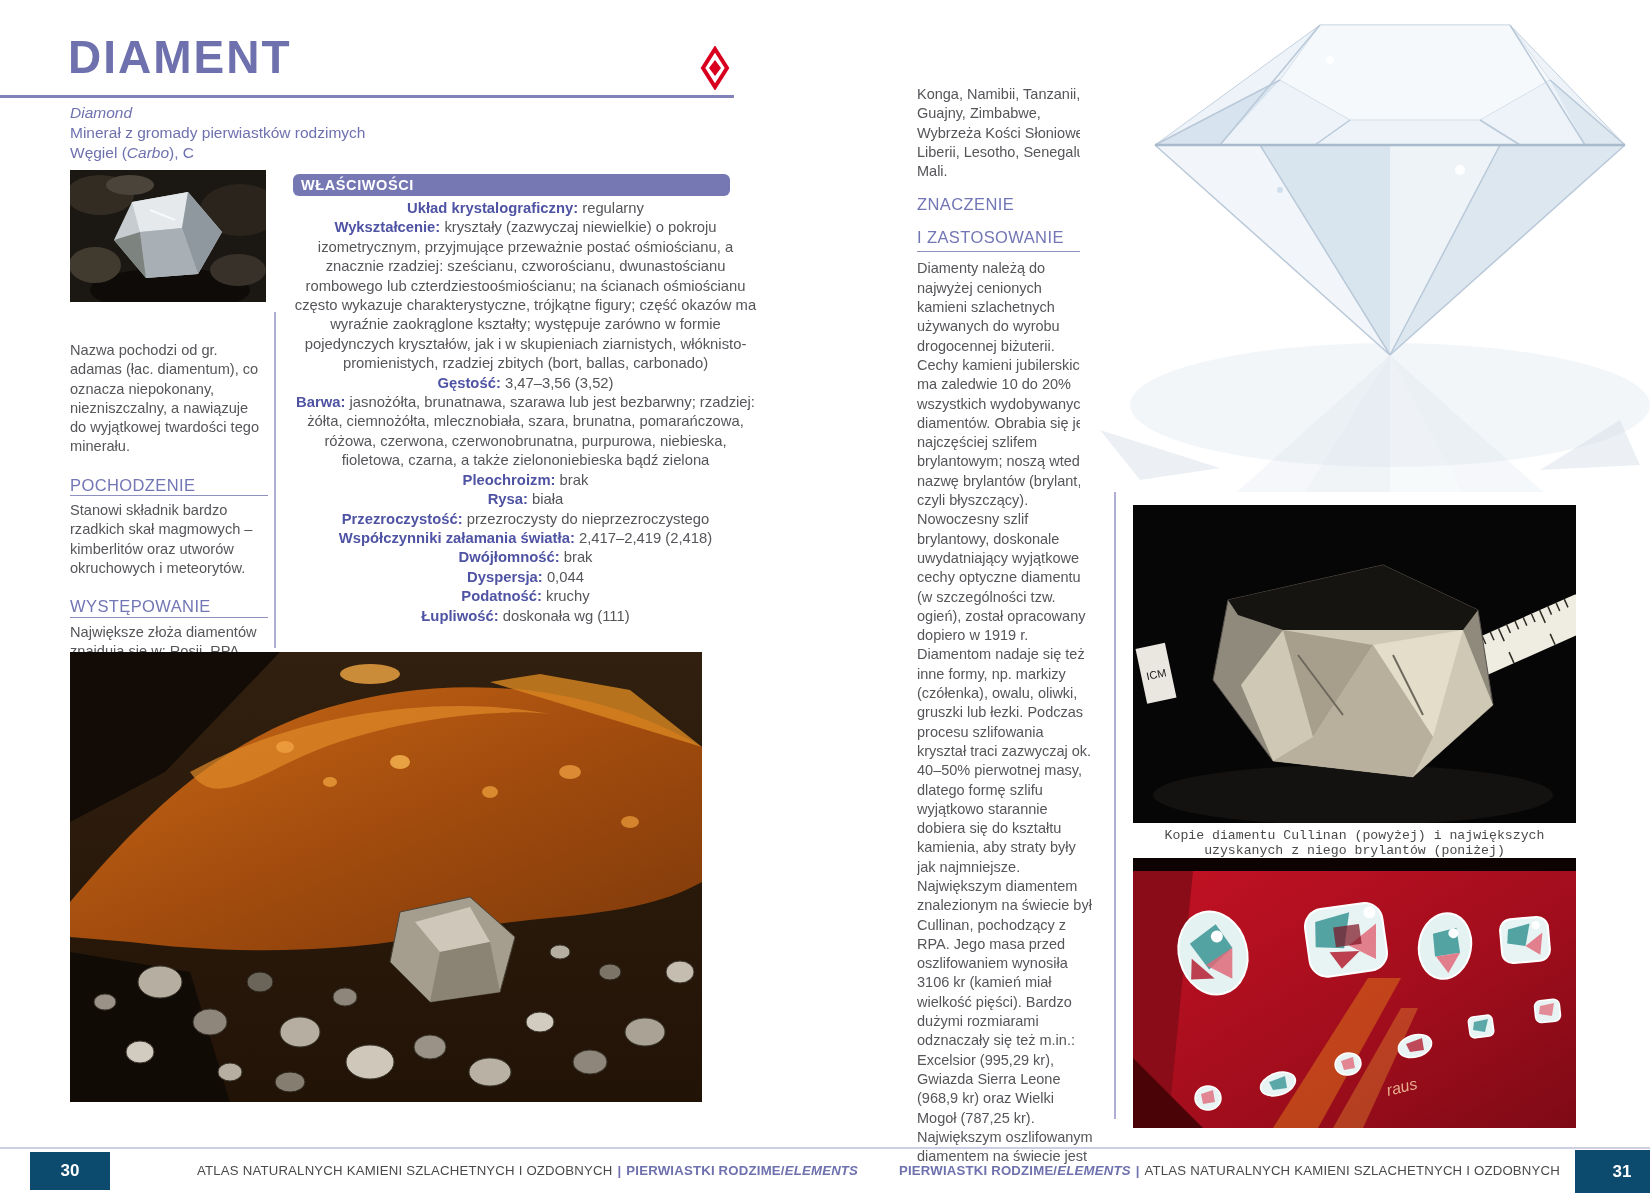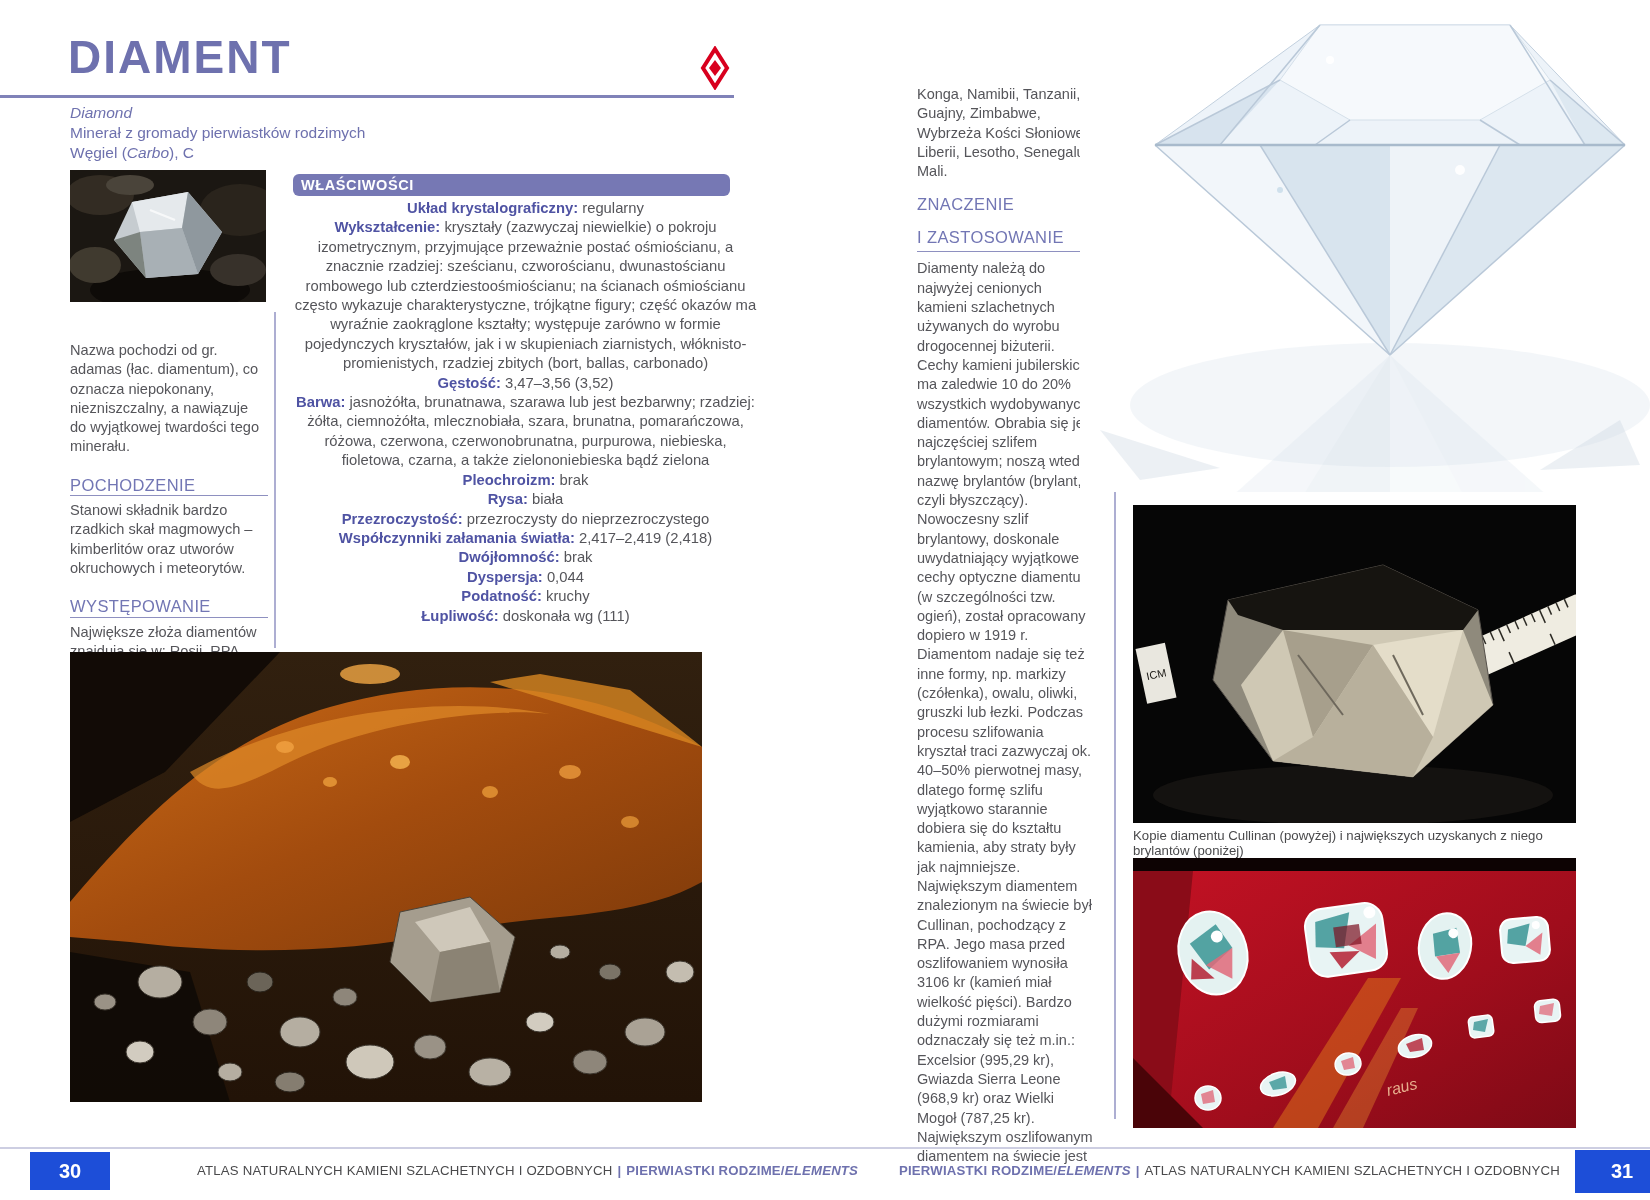--- a/index.html
+++ b/index.html
@@ -32,24 +32,24 @@
   .props-bar{left:293px;top:174px;width:429px;height:22px;background:#7678b4;color:#fff;
              font-size:14.5px;font-weight:bold;letter-spacing:.6px;line-height:22px;padding-left:8px;border-radius:6px;}
   .props{left:293px;top:199px;width:465px;height:450px;font-size:14.8px;line-height:19.4px;overflow:hidden;text-align:center;}
   .prop-name{color:#4f53a3;font-weight:bold;}
   
   .rightcol{left:917px;top:85px;width:178px;font-size:14.5px;line-height:19.3px;}
   .rightcol p{margin:0;}
   .r-head{color:#7276b4;font-size:16.5px;letter-spacing:.4px;line-height:20px;margin:13px 0 0 0;}
   .r-head-u{border-bottom:1.5px solid #8e90c0;padding-bottom:4px;margin-bottom:7px;}
   .r-body{height:906px;overflow:hidden;}
-  .caption{left:1133px;top:828px;width:443px;font-size:13.2px;color:#4a4a4c;text-align:left;}
+  .caption{left:1133px;top:828px;width:443px;font-size:13.2px;color:#4a4a4c;text-align:center;font-family:Liberation Mono, monospace;}
   
   .foot-rule{left:0;top:1147px;width:1650px;height:1.5px;background:#cdcee2;}
-  .pagebox{background:#1d4ed8;color:#fff;font-size:20px;font-weight:bold;
+  .pagebox{background:#0c4a6e;color:#fff;font-size:17px;font-weight:bold;
            display:flex;align-items:center;justify-content:center;}
   .pagebox-l{left:30px;top:1152px;width:80px;height:38px;}
   .pagebox-r{left:1575px;top:1150px;width:94px;height:43px;}
   .foot-text{top:1163px;font-size:13.2px;letter-spacing:.2px;color:#4a4a4c;white-space:nowrap;}
   .foot-text-l{left:197px;}
   .foot-text-r{right:90px;}
   .foot-chap{color:#6e71ae;font-weight:bold;}
   .foot-chap .it{font-style:italic;}
   .foot-sep{color:#6e71ae;font-weight:bold;padding:0 5px;}
 </style>

